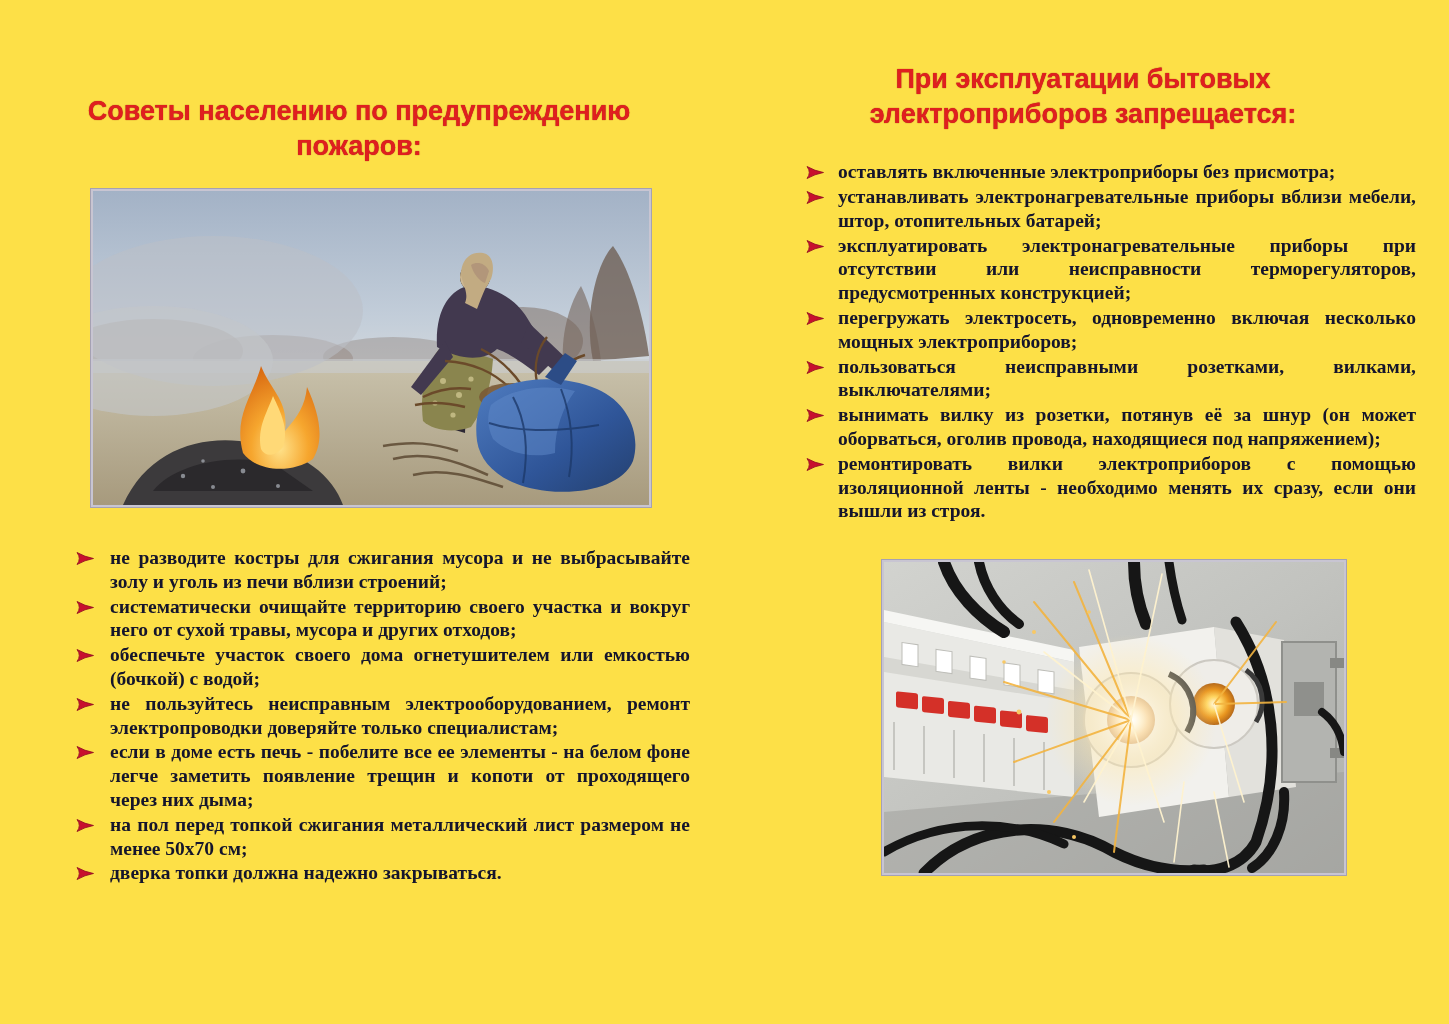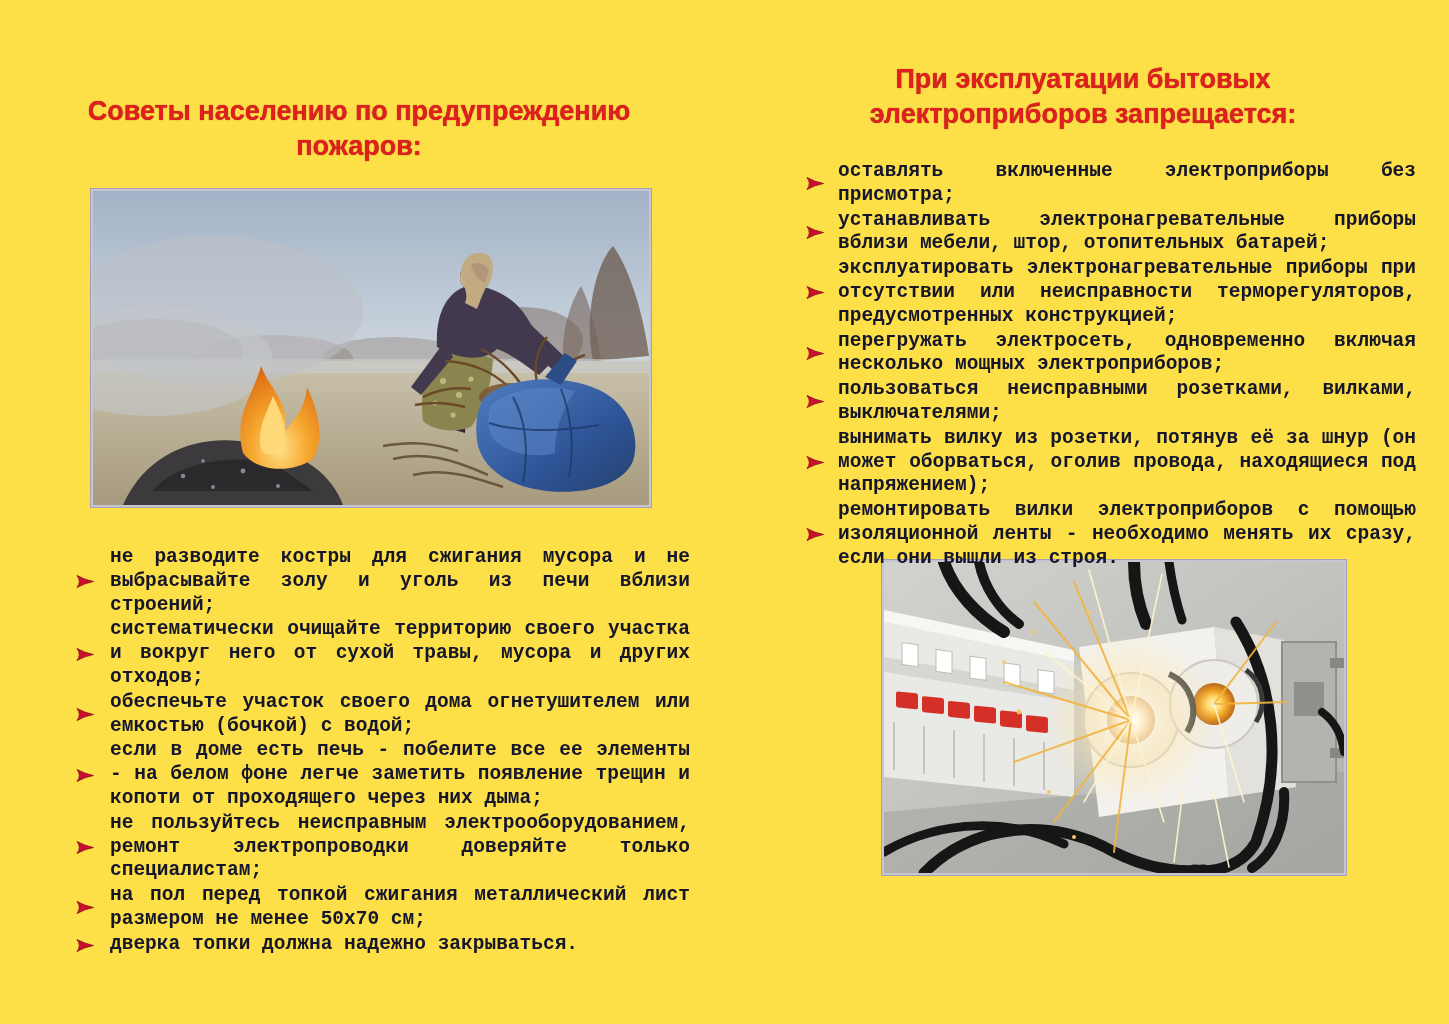--- a/index.html
+++ b/index.html
@@ -39,23 +39,22 @@
 
   ul.tips{
     position:absolute;
     list-style:none;
     margin:0;padding:0;
   }
   #left-list{left:76px;top:546px;width:614px;}
   #right-list{left:806px;top:160px;width:610px;}
   ul.tips li{
     display:flex;
-    align-items:center;
+    align-items:flex-start;
     margin:0 0 1px 0;
-    font-family:Liberation Mono, monospace;
   }
   ul.tips .marker{
     flex:0 0 34px;
     padding-top:5px;
   }
   #right-list .marker{flex-basis:32px;}
   ul.tips .item-text{
     flex:1;
     font-weight:bold;
     font-size:19.5px;
@@ -302,32 +301,32 @@
       <li>
         <span class="marker"><svg width="19" height="15" viewBox="0 0 19 15">
             <path d="M1,1.5 Q9,6 17.5,7.5 Q9,9 1,13.5 Q5.5,7.5 1,1.5 Z" fill="#c8102e" stroke="#8e0b20" stroke-width="0.8"></path>
           </svg></span>
         <span class="item-text">обеспечьте участок своего дома огнетушителем или емкостью (бочкой) с водой;</span>
       </li>
       <li>
         <span class="marker"><svg width="19" height="15" viewBox="0 0 19 15">
             <path d="M1,1.5 Q9,6 17.5,7.5 Q9,9 1,13.5 Q5.5,7.5 1,1.5 Z" fill="#c8102e" stroke="#8e0b20" stroke-width="0.8"></path>
           </svg></span>
+        <span class="item-text">не пользуйтесь неисправным электрооборудованием, ремонт электропроводки доверяйте только специалистам;</span>
+      </li>
+      <li>
+        <span class="marker"><svg width="19" height="15" viewBox="0 0 19 15">
+            <path d="M1,1.5 Q9,6 17.5,7.5 Q9,9 1,13.5 Q5.5,7.5 1,1.5 Z" fill="#c8102e" stroke="#8e0b20" stroke-width="0.8"></path>
+          </svg></span>
         <span class="item-text">если в доме есть печь - побелите все ее элементы - на белом фоне легче заметить появление трещин и копоти от проходящего через них дыма;</span>
       </li>
       <li>
         <span class="marker"><svg width="19" height="15" viewBox="0 0 19 15">
             <path d="M1,1.5 Q9,6 17.5,7.5 Q9,9 1,13.5 Q5.5,7.5 1,1.5 Z" fill="#c8102e" stroke="#8e0b20" stroke-width="0.8"></path>
           </svg></span>
-        <span class="item-text">не пользуйтесь неисправным электрооборудованием, ремонт электропроводки доверяйте только специалистам;</span>
-      </li>
-      <li>
-        <span class="marker"><svg width="19" height="15" viewBox="0 0 19 15">
-            <path d="M1,1.5 Q9,6 17.5,7.5 Q9,9 1,13.5 Q5.5,7.5 1,1.5 Z" fill="#c8102e" stroke="#8e0b20" stroke-width="0.8"></path>
-          </svg></span>
         <span class="item-text">на пол перед топкой сжигания металлический лист размером не менее 50х70 см;</span>
       </li>
       <li>
         <span class="marker"><svg width="19" height="15" viewBox="0 0 19 15">
             <path d="M1,1.5 Q9,6 17.5,7.5 Q9,9 1,13.5 Q5.5,7.5 1,1.5 Z" fill="#c8102e" stroke="#8e0b20" stroke-width="0.8"></path>
           </svg></span>
         <span class="item-text">дверка топки должна надежно закрываться.</span>
       </li>
     </ul>
 

